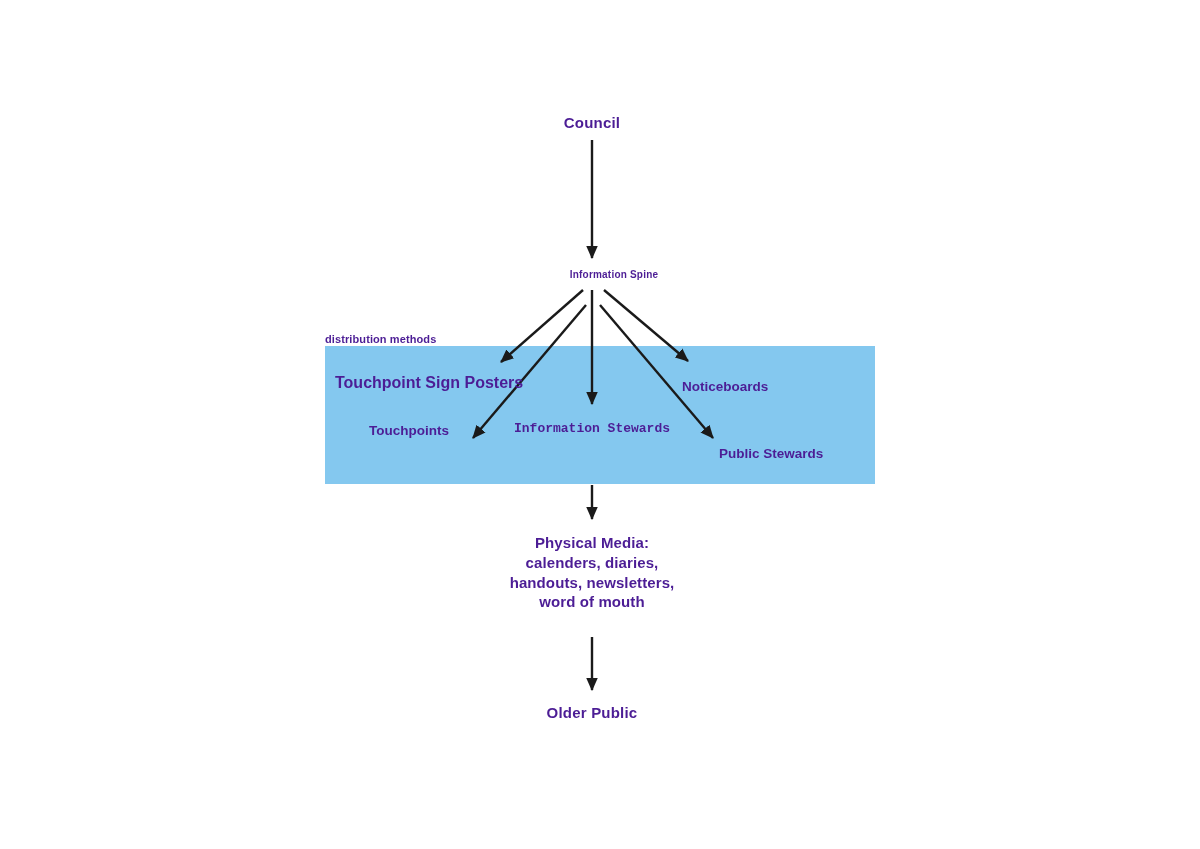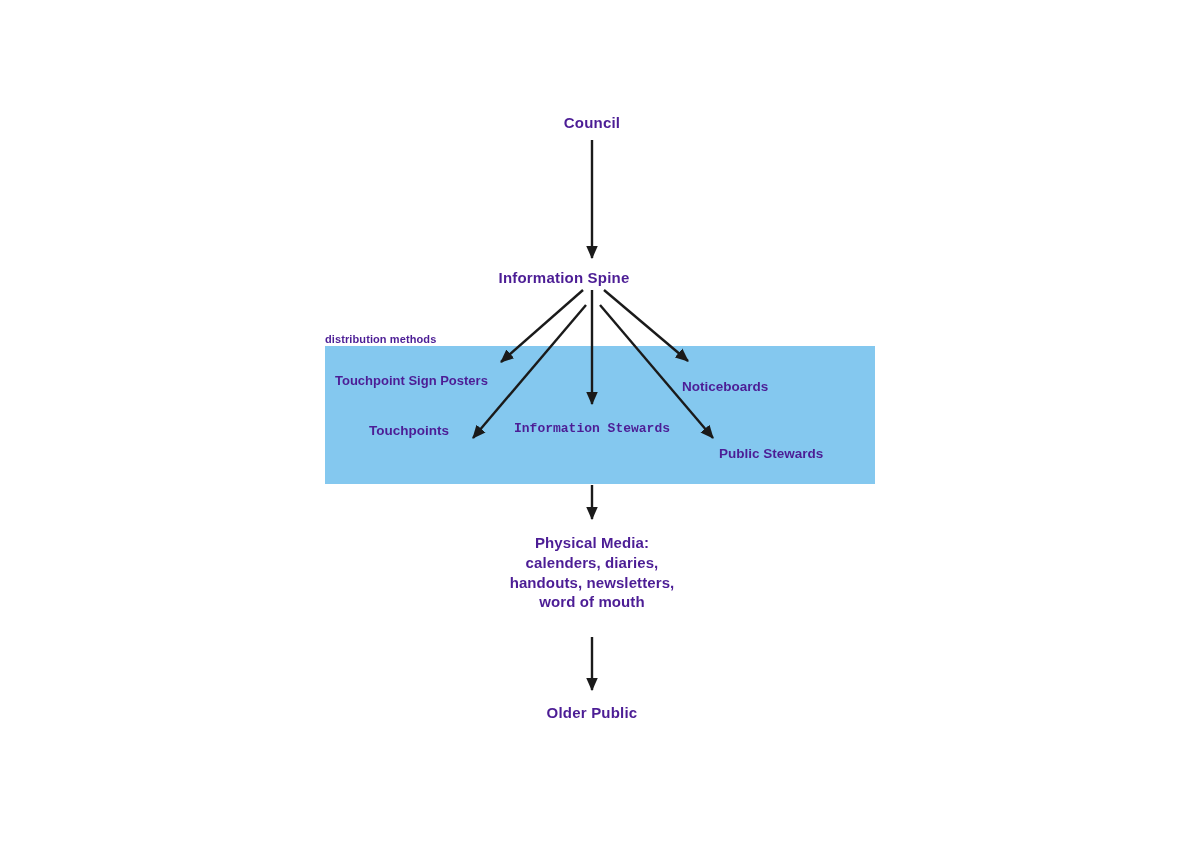--- a/index.html
+++ b/index.html
@@ -30,23 +30,23 @@
     font-weight: bold;
     color: #4c1d95;
     white-space: pre;
     line-height: 1.32;
     text-align: center;
   }
   .centered {
     transform: translateX(-50%);
   }
   #label-council      { left: 592px; top: 113px; font-size: 15px; letter-spacing: .2px; }
-  #label-spine        { left: 564px; top: 268px; font-size: 15px; letter-spacing: .2px; }
+  #label-spine        { left: 614px; top: 268px; font-size: 10px; letter-spacing: .2px; }
   #label-zone-caption { left: 325px; top: 332px; font-size: 11px; letter-spacing: .1px; text-align: left; }
-  #label-signposters  { left: 335px; top: 372px; font-size: 13px; text-align: left; }
+  #label-signposters  { left: 335px; top: 372px; font-size: 16px; text-align: left; }
   #label-noticeboards { left: 682px; top: 378px; font-size: 13.5px; text-align: left; }
   #label-stewards     { left: 592px; top: 420px; font-size: 13px; font-family: Liberation Mono, monospace; }
   #label-touchpoints  { left: 369px; top: 422px; font-size: 13.5px; text-align: left; }
   #label-publictrans  { left: 719px; top: 445px; font-size: 13.5px; text-align: left; }
   #label-physmedia    { left: 592px; top: 533px; font-size: 15px; letter-spacing: .1px; }
   #label-olderpeople  { left: 592px; top: 703px; font-size: 15px; letter-spacing: .2px; }
 </style>
 </head>
 <body>
 

